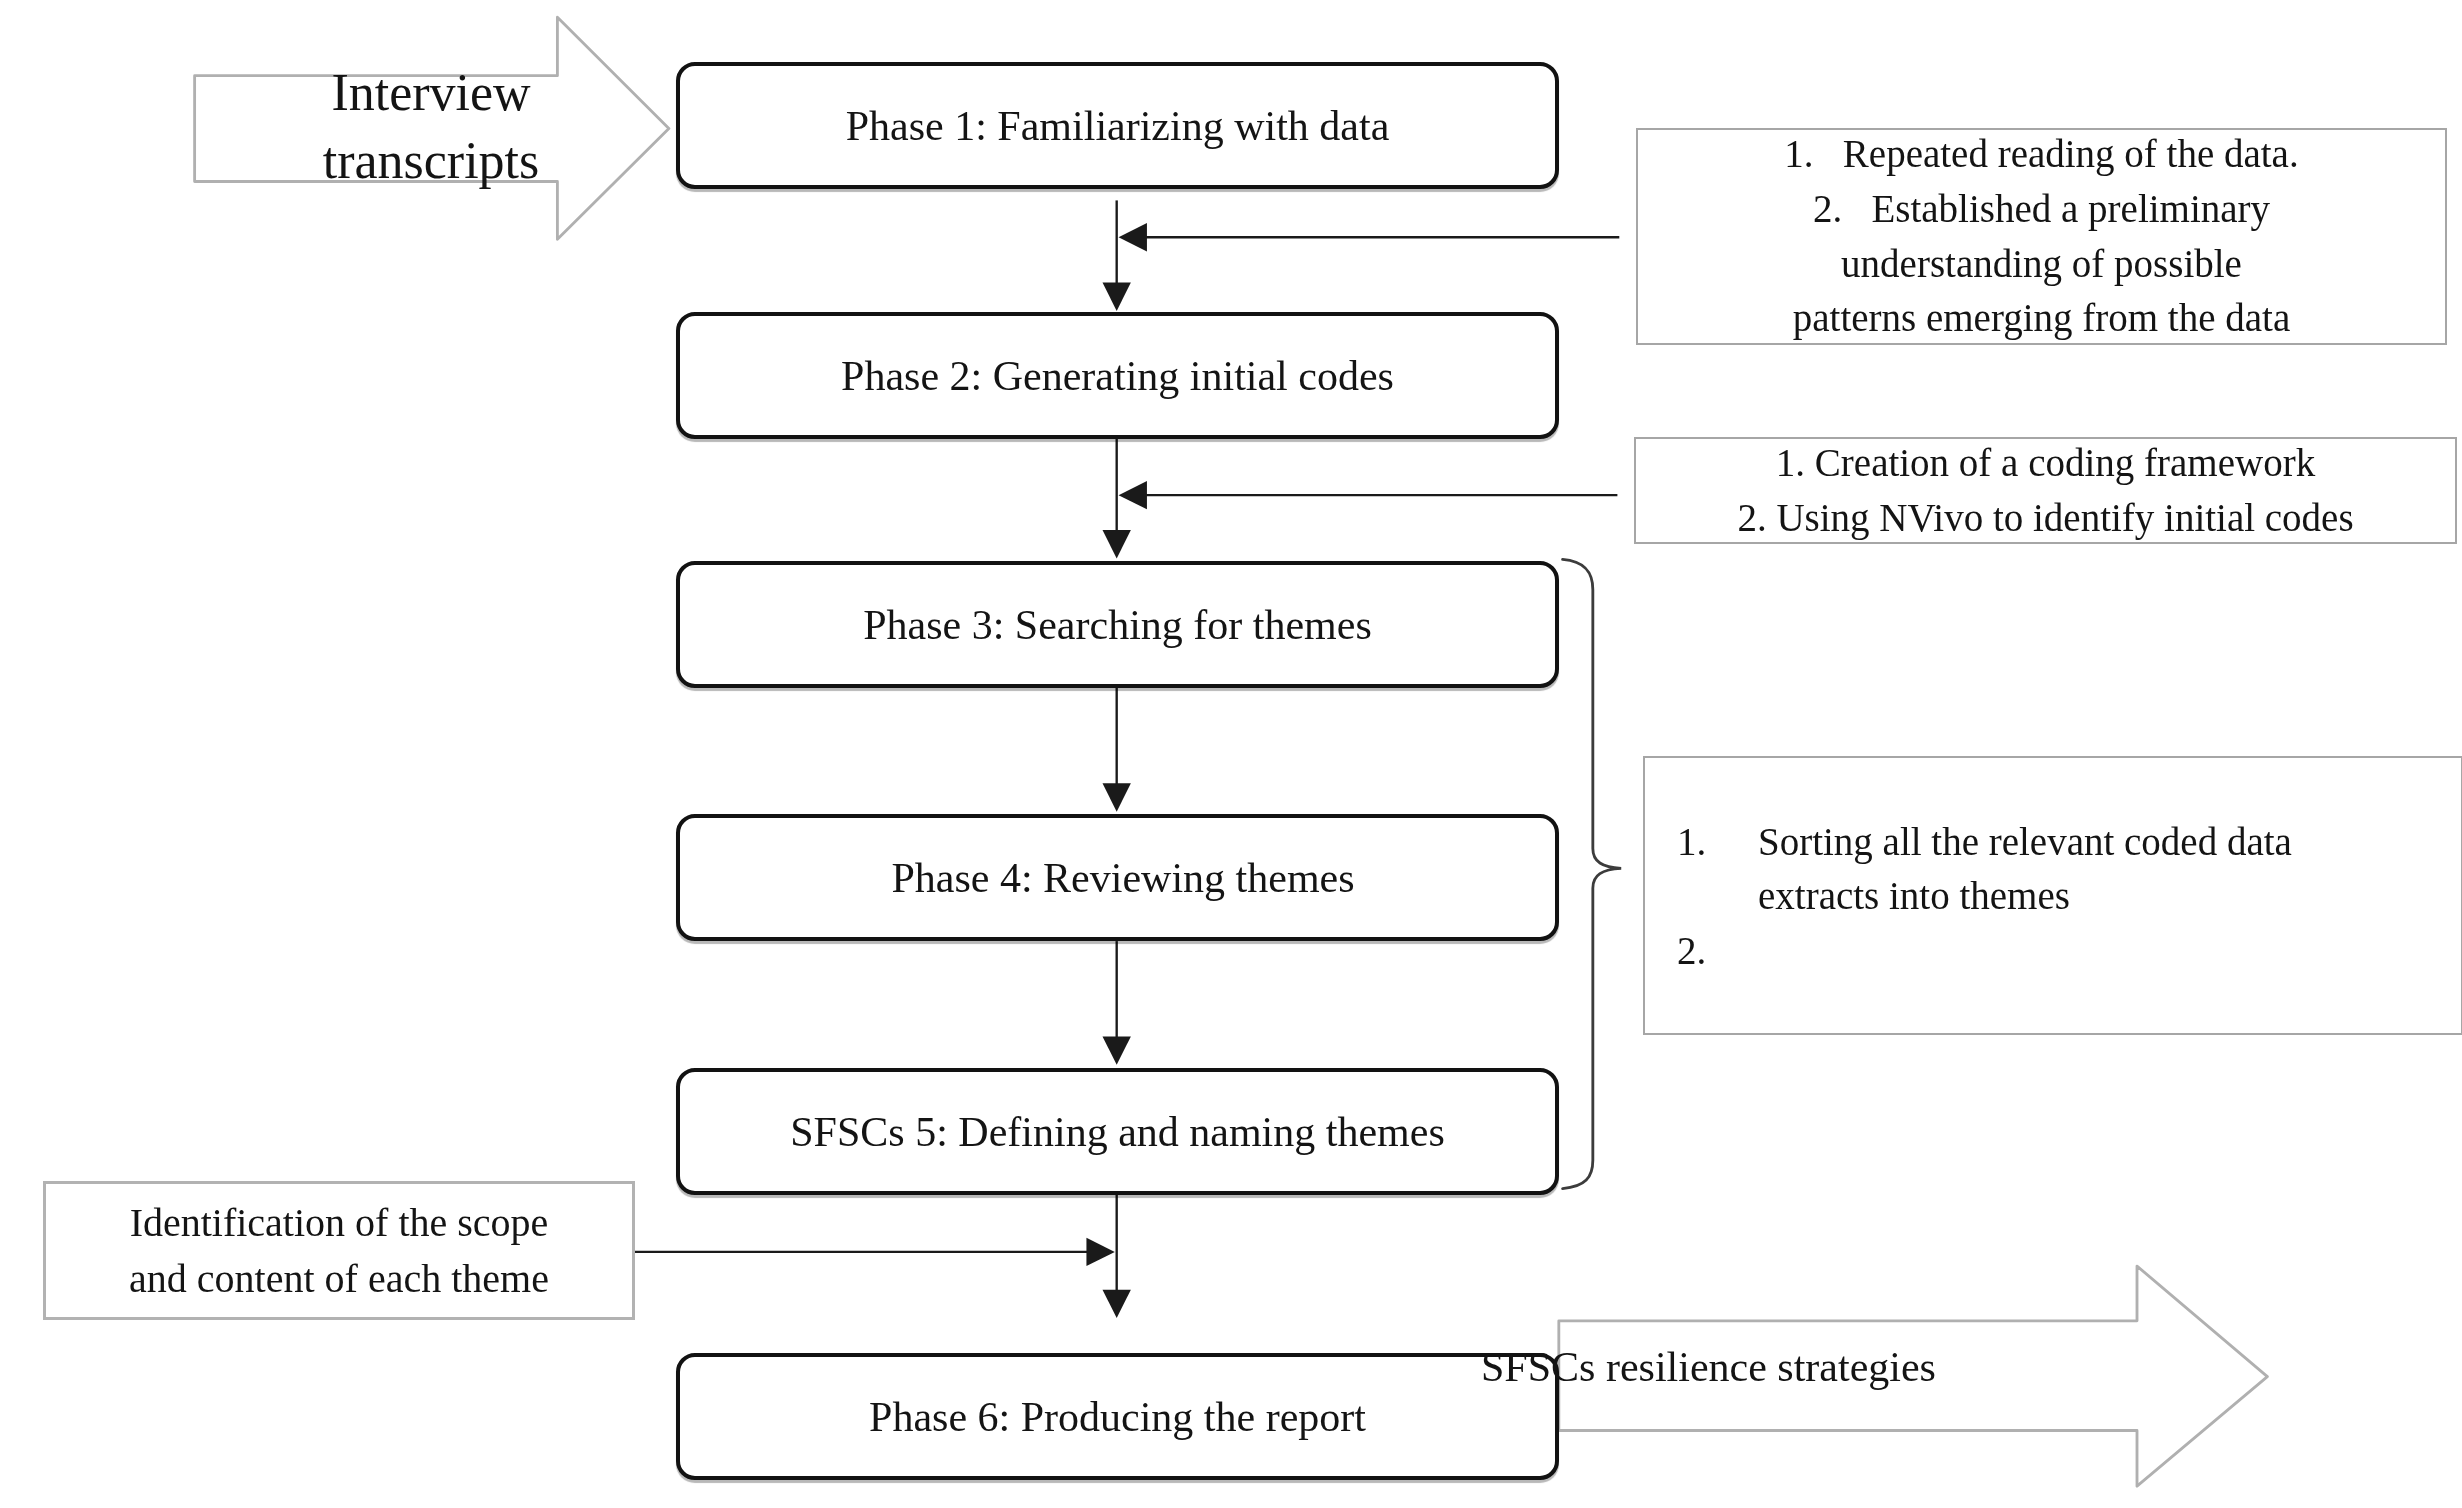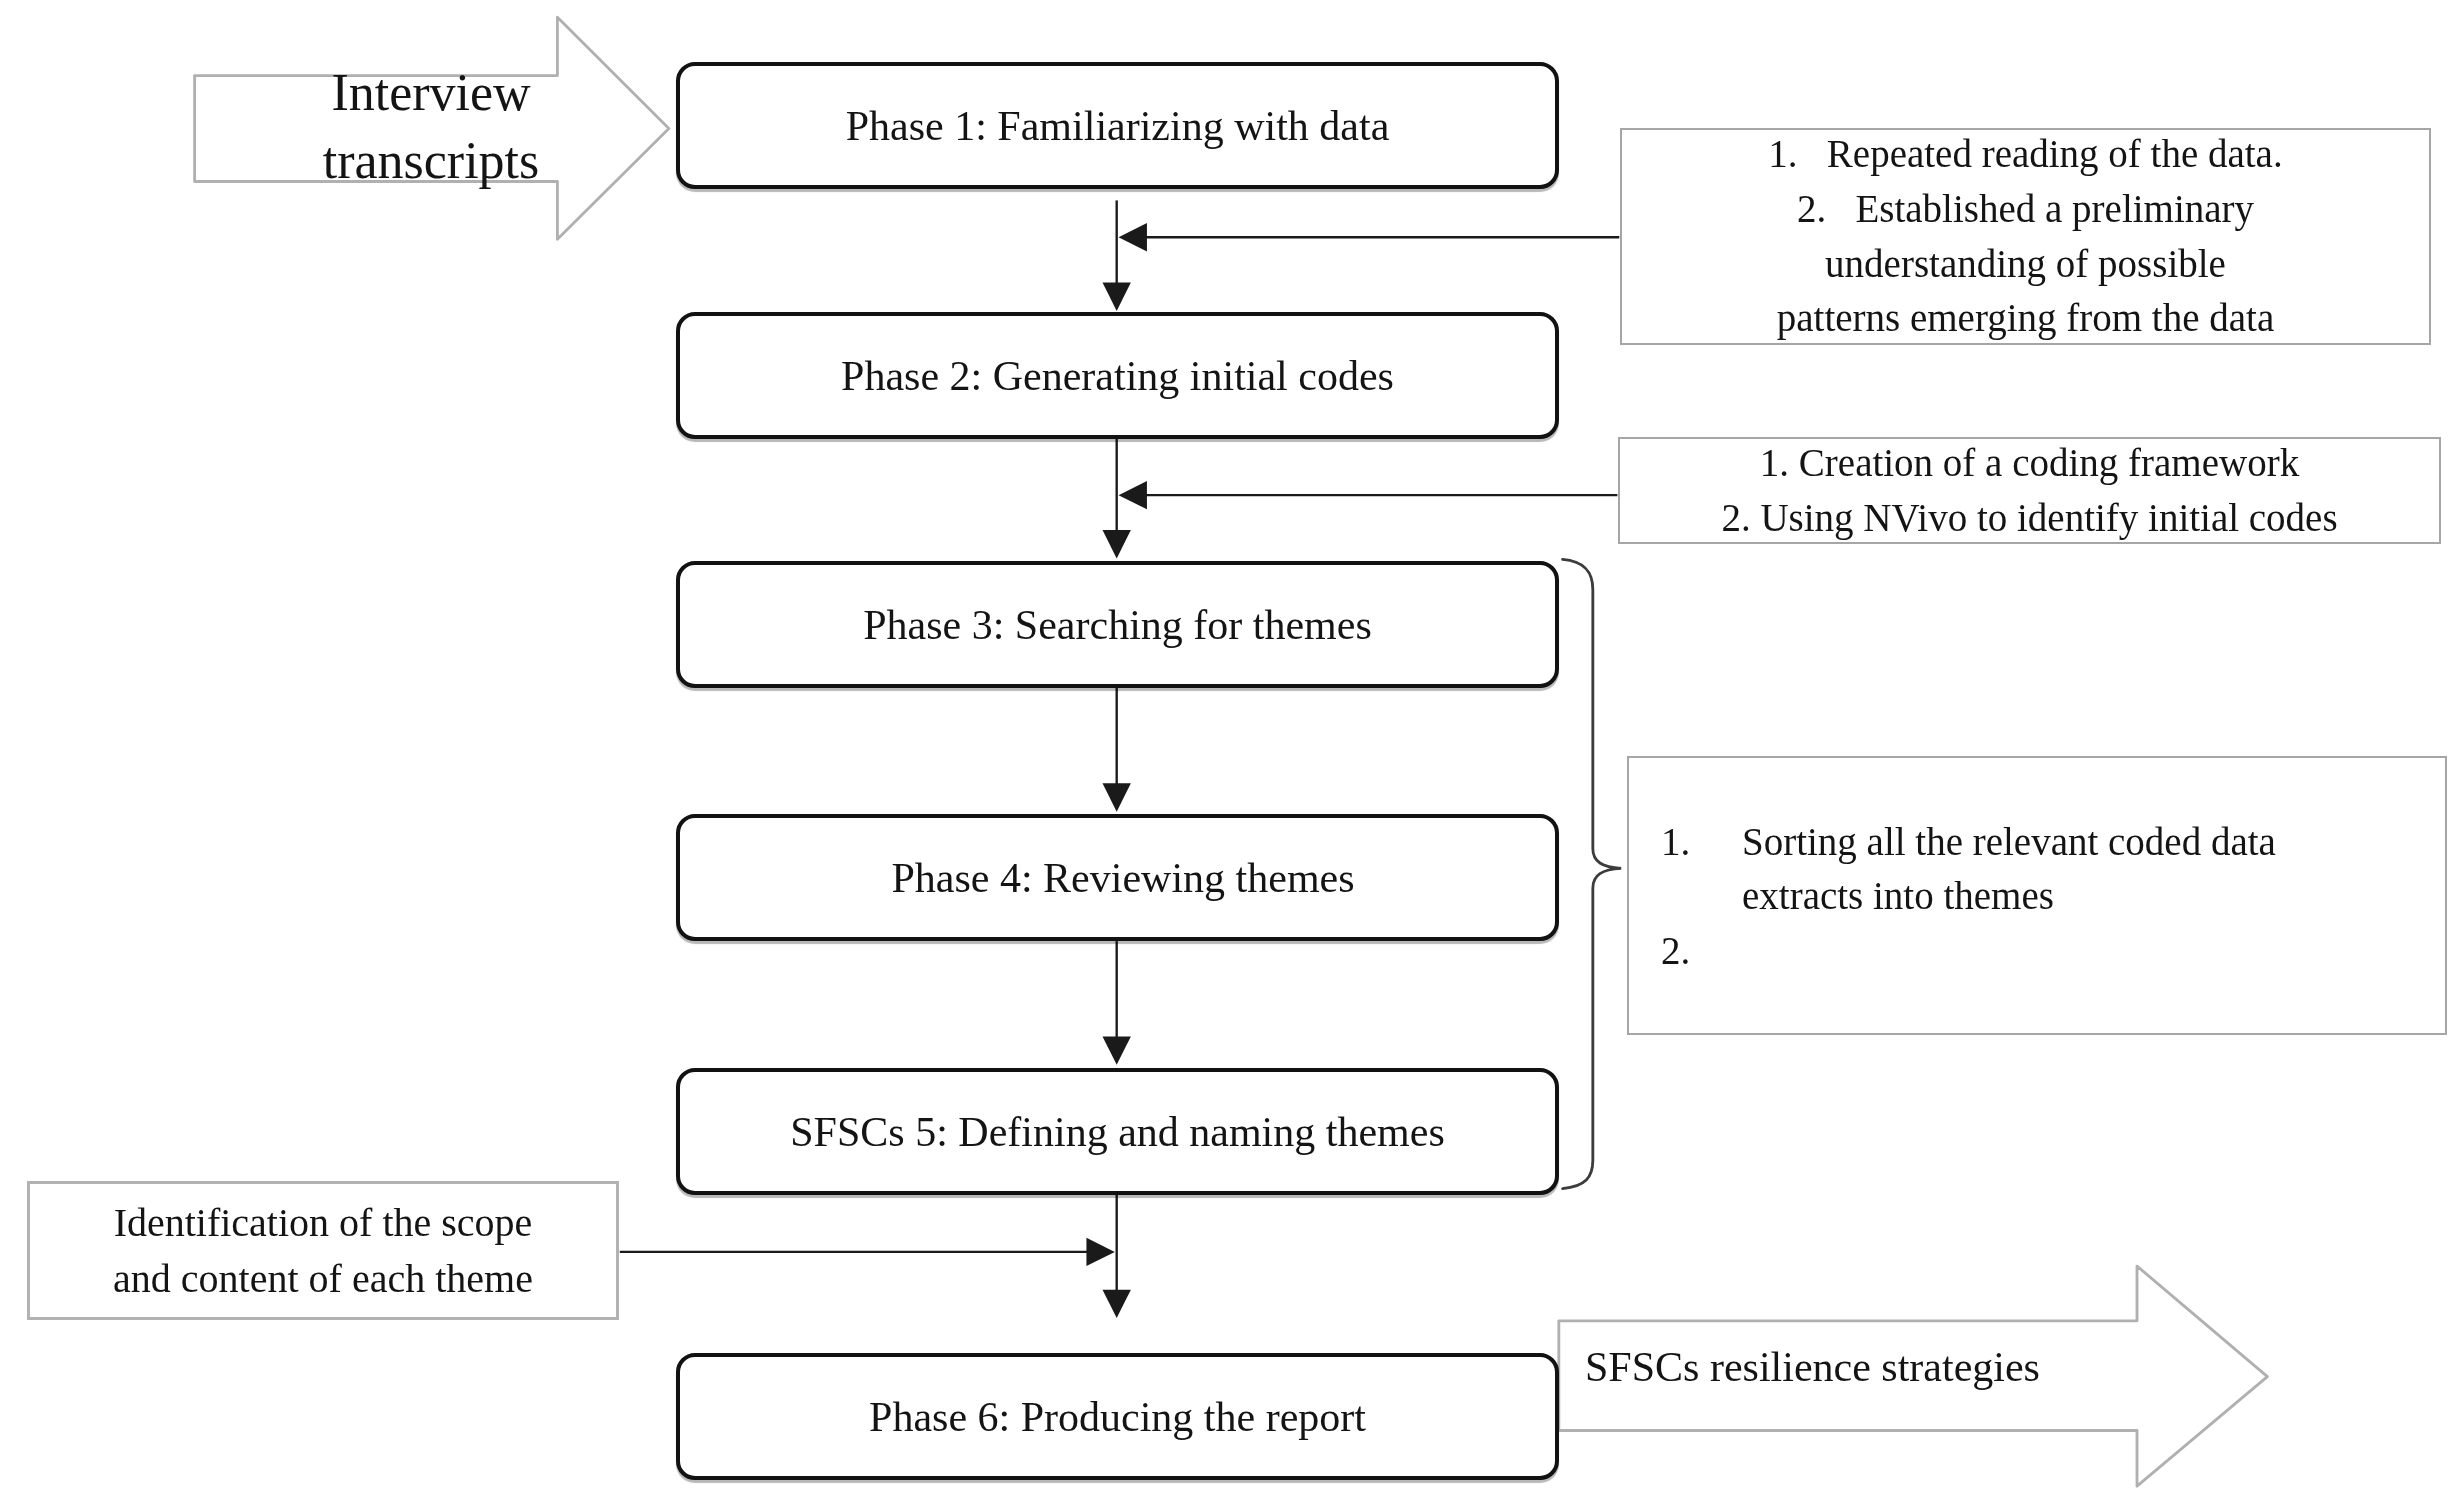--- a/index.html
+++ b/index.html
@@ -16,36 +16,36 @@
            font-size:42px; white-space:nowrap; }
   .phase-1 { top:62px; }
   .phase-2 { top:312px; }
   .phase-3 { top:561px; }
   .phase-4 { top:814px;padding-left:11px; }
   .phase-5 { top:1068px; }
   .phase-6 { top:1321px;margin-top:32px; }
 
   
   .note { position:absolute; background:#ffffff; border:2.8px solid #a6a6a6;
-          font-size:39px; line-height:1.40; }
+          font-size:39px; line-height:1.40;margin-left:16px; }
   .note-center { display:flex; flex-direction:column; justify-content:center; text-align:center; }
   .note-1 { left:1620px; top:128px;  width:811px; height:217px; }
   .note-2 { left:1618px; top:437px;  width:823px; height:107px; }
   .note-3 { left:1627px; top:756px;  width:820px; height:279px;
             padding:15px 13.2px 13.2px 32px; display:flex; flex-direction:column; justify-content:center; }
   .note-item { display:grid; grid-template-columns:81px 1fr; align-items:start; }
   .note-left-box { left:27px; top:1181px; width:592px; height:139px;
                    border:3.8px solid #b2b2b2; font-size:40px; }
 
   
   .arrow-label { position:absolute; display:flex; align-items:center; }
   .input-arrow-label  { left:195px; top:62px; width:472px; height:130px;
                         flex-direction:column; justify-content:center; text-align:center;
                         font-size:52px; line-height:1.30; }
-  .output-arrow-label { left:1574px; top:1321px; width:578px; height:92px;
+  .output-arrow-label { left:1470px; top:1321px; width:578px; height:92px;
                         padding-left:11px; font-size:42px; white-space:nowrap; }
 </style>
 </head>
 <body>
 
 <div class="canvas">
 
   <svg class="layer" viewBox="0 0 2606 1597" xmlns="http://www.w3.org/2000/svg">
 
     <polygon points="206,80 590,80 590,18 708,136 590,253 590,192 206,192" fill="#ffffff" stroke="#b0b0b0" stroke-width="3" stroke-linejoin="round"></polygon>

